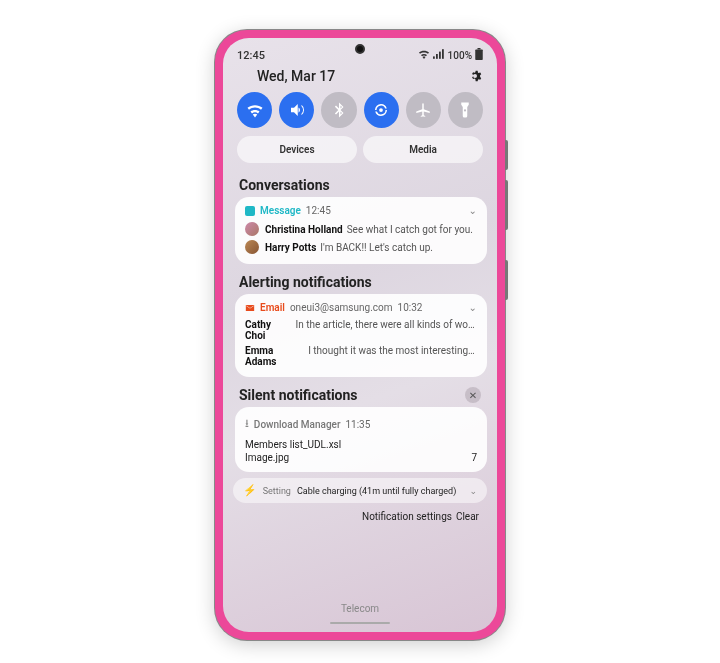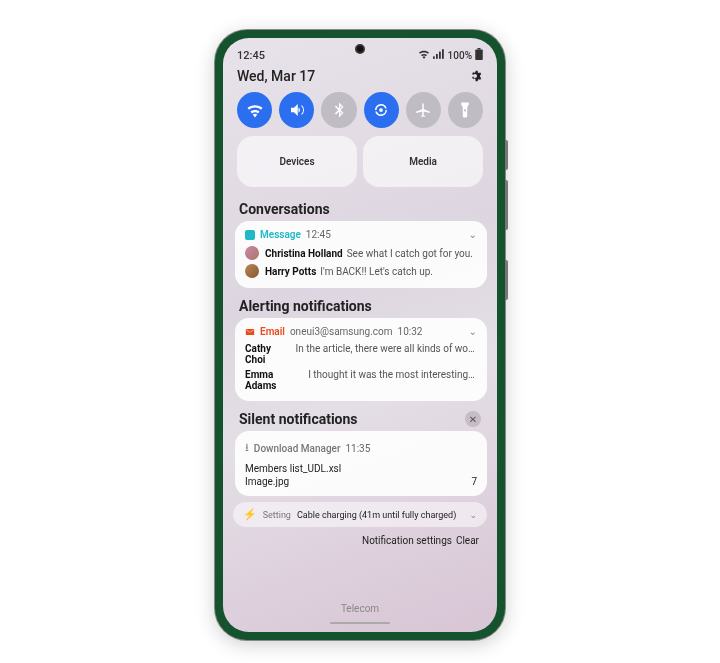--- a/index.html
+++ b/index.html
@@ -9,21 +9,21 @@
     background: #fff;
     display: flex;
     justify-content: center;
     align-items: flex-start;
     font-family: -apple-system, BlinkMacSystemFont, "Segoe UI", Roboto, sans-serif;
   }
   .phone-frame {
     margin-top: 30px;
     width: 290px;
     height: 610px;
-    background: #14532d;
+    background: #ec4899;
     border-radius: 32px;
     padding: 8px;
     position: relative;
     box-shadow: 0 0 0 1px #888, 0 4px 20px rgba(0,0,0,0.2);
   }
   .camera {
     position: absolute;
     top: 14px;
     left: 50%;
     transform: translateX(-50%);
@@ -62,21 +62,21 @@
     font-weight: 500;
     color: #333;
   }
   .status-right { display: flex; align-items: center; gap: 3px; font-size: 10px; }
   .date-row {
     display: flex;
     justify-content: space-between;
     align-items: center;
     padding: 2px 14px 6px 14px;
   }
-  .date-text { font-size: 14px; font-weight: 500; color: #222; }
+  .date-text { font-size: 14px; font-weight: 500; color: #222; margin-left: 20px; }
   .gear { width: 16px; height: 16px; }
   .toggles {
     display: flex;
     gap: 7px;
     padding: 2px 14px 8px 14px;
   }
   .tg {
     width: 36px; height: 36px;
     border-radius: 50%;
     display: flex; align-items: center; justify-content: center;
@@ -88,21 +88,21 @@
   .chip-row {
     display: flex;
     gap: 6px;
     padding: 0 14px 10px 14px;
   }
   .chip {
     flex: 1;
     background: rgba(255,255,255,0.6);
     border-radius: 16px;
     text-align: center;
-    padding: 20px 0;
+    padding: 8px 0;
     font-size: 10px;
     font-weight: 600;
     color: #333;
     cursor: pointer;
   }
   .section-title {
     font-size: 14px;
     font-weight: 700;
     color: #222;
     padding: 4px 16px 4px 16px;

